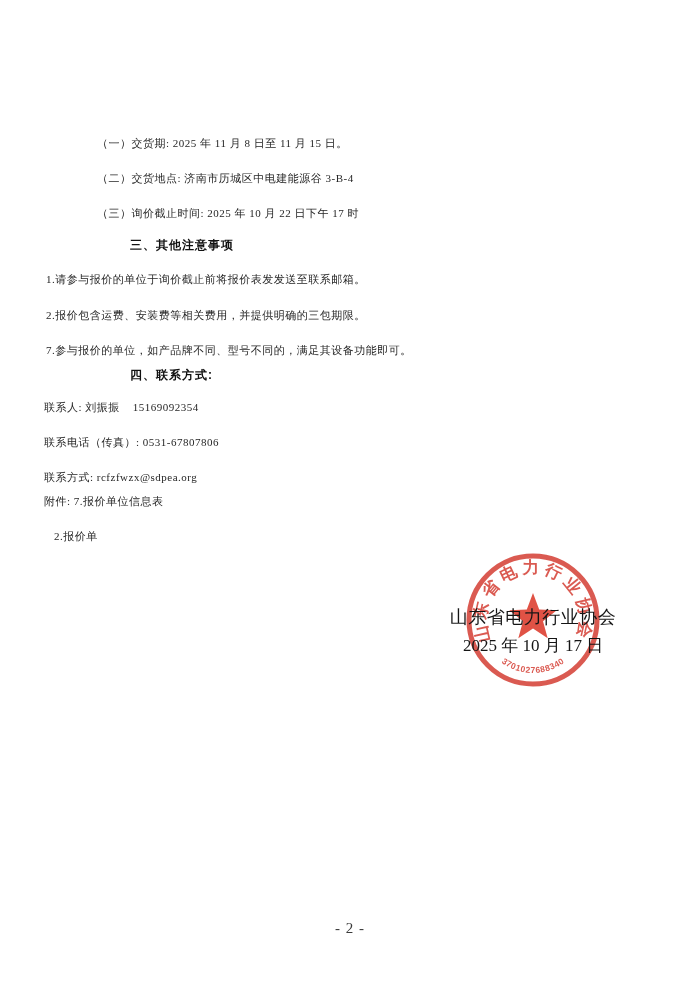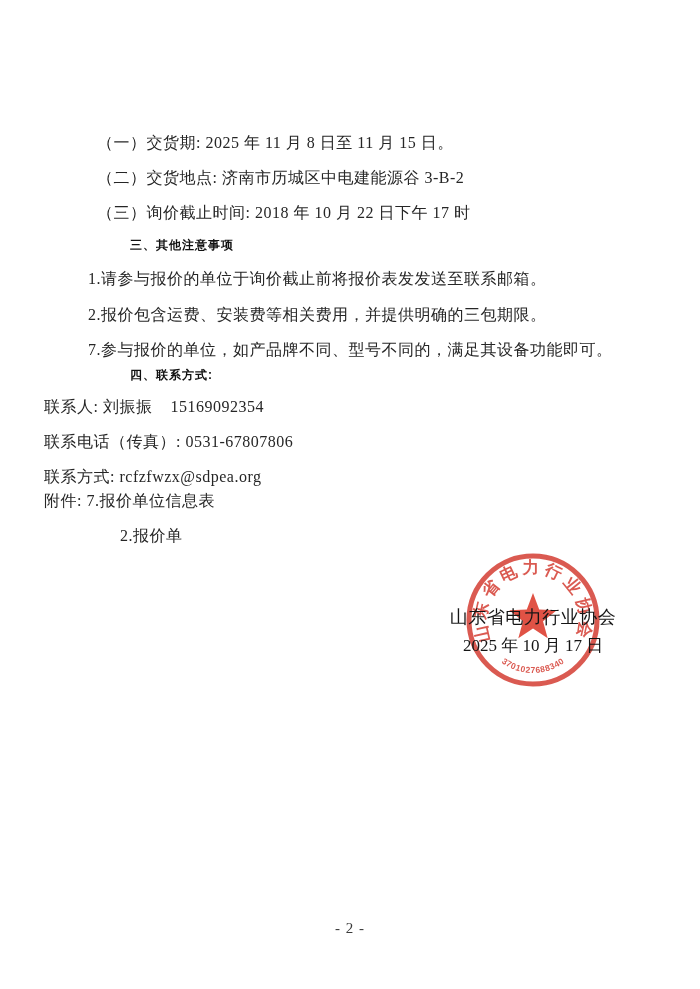--- a/index.html
+++ b/index.html
@@ -6,38 +6,38 @@
   .page{
     position:relative;
     width:700px;height:989px;
     background:#ffffff;
     overflow:hidden;
     font-family:"Liberation Serif","DejaVu Serif",serif;
     color:#262626;
   }
   .doc-line{
     position:relative;
-    font-size:16px;
+    font-size:11px;
     line-height:24px;
     white-space:pre-wrap;
     letter-spacing:0.5px;
   }
   .heading{
     font-family:"Liberation Sans","DejaVu Sans",sans-serif;
     font-weight:bold;
     font-size:12px;
     line-height:26px;
     color:#111111;
     letter-spacing:1px;
   }
   .indent-term{padding-left:97px;}
   .indent-head{padding-left:130px;}
-  .indent-item{padding-left:88px;}
+  .indent-item{margin-left:46px;}
   .indent-contact{padding-left:44px;}
-  .indent-att2{padding-left:120px;}
+  .indent-att2{padding-left:54px;}
   .mt-first{margin-top:131px;}
   .mt11{margin-top:11px;}
   .mt12{margin-top:12px;}
   .mt9{margin-top:9px;}
   .mt8{}
   .mt7{margin-top:7px;}
   .signature-block{
     position:absolute;
     left:438px;top:606px;
     width:190px;
@@ -86,22 +86,22 @@
     letter-spacing:1px;
     color:#3a3a3a;
   }
 </style>
 </head>
 <body>
 
 <div class="page">
 
   <div class="doc-line indent-term mt-first">（一）交货期: 2025 年 11 月 8 日至 11 月 15 日。</div>
-  <div class="doc-line indent-term mt11">（二）交货地点: 济南市历城区中电建能源谷 3-B-2</div>
-  <div class="doc-line indent-term mt11">（三）询价截止时间: 2018 年 10 月 22 日下午 17 时</div>
+  <div class="doc-line indent-term mt11">（二）交货地点: 济南市历城区中电建能源谷 3-B-4</div>
+  <div class="doc-line indent-term mt11">（三）询价截止时间: 2025 年 10 月 22 日下午 17 时</div>
 
   <div class="doc-line heading indent-head mt7">三、其他注意事项</div>
   <div class="doc-line indent-item mt9">1.请参与报价的单位于询价截止前将报价表发发送至联系邮箱。</div>
   <div class="doc-line indent-item mt12">2.报价包含运费、安装费等相关费用，并提供明确的三包期限。</div>
   <div class="doc-line indent-item mt11">7.参与报价的单位，如产品牌不同、型号不同的，满足其设备功能即可。</div>
 
   <div class="doc-line heading indent-head mt8">四、联系方式:</div>
   <div class="doc-line indent-contact mt7">联系人: 刘振振    15169092354</div>
   <div class="doc-line indent-contact mt11">联系电话（传真）: 0531-67807806</div>
   <div class="doc-line indent-contact mt11">联系方式: rcfzfwzx@sdpea.org</div>

